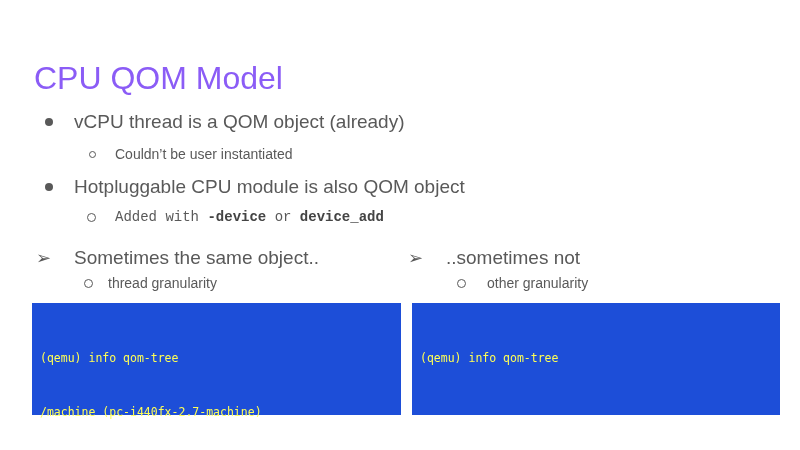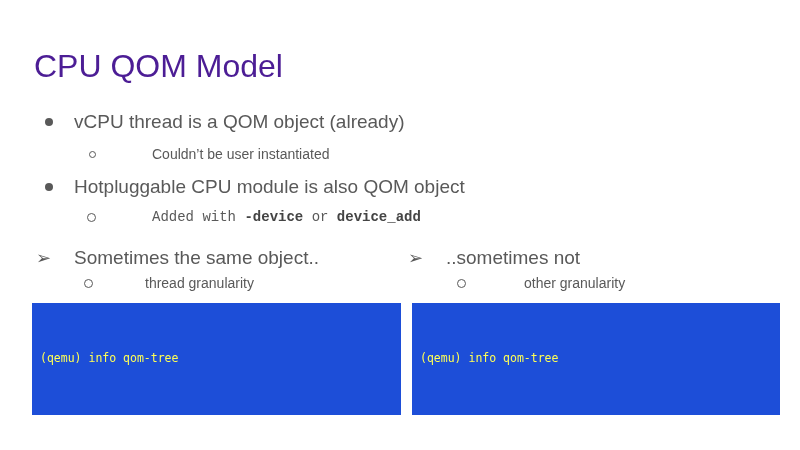--- a/index.html
+++ b/index.html
@@ -1,26 +1,26 @@
 <!DOCTYPE html>
 <html><head>
 <meta charset="utf-8">
 <style>
   html, body { margin: 0; padding: 0; }
   body {
     width: 800px; height: 450px; background: #ffffff; position: relative; overflow: hidden;
     font-family: "Liberation Sans", sans-serif;
   }
   .title {
-    position: absolute; left: 34px; top: 44px; font-size: 32px; color: #4c1d95;
+    position: absolute; left: 34px; top: 56px; font-size: 32px; color: #8b5cf6;
     line-height: 44px; white-space: nowrap;
   }
   .row { position: absolute; white-space: nowrap; color: #595959; }
   .l1 { font-size: 19px; line-height: 24px; }
-  .l2 { font-size: 14px; line-height: 18px; margin-left: 37px; }
+  .l2 { font-size: 14px; line-height: 18px; }
   .bullet { position: absolute; color: #595959; }
   .dot { width: 8px; height: 8px; border-radius: 50%; background: #595959; }
   .ring { width: 5px; height: 5px; border-radius: 50%; border: 1px solid #595959; background: transparent; }
   .ring-lg { width: 7px; height: 7px; border-radius: 50%; border: 1px solid #595959; background: transparent; }
   .arrow { font-size: 18px; line-height: 20px; color: #595959; }
   .bold { font-weight: bold; color: #444444; }
   .code {
     position: absolute; background: #1d4ed8;
     font-family: "DejaVu Sans Mono", monospace; font-size: 11.5px; line-height: 18px;
     color: #ffff55; padding: 10px 0 0 8px; box-sizing: border-box; white-space: pre;
@@ -46,20 +46,21 @@
   <span>Added with </span><span class="bold">-device</span><span> or </span><span class="bold">device_add</span>
 </div>
 
 <div class="bullet arrow" style="left:36px; top:248px;">➢</div>
 <div class="row l1" style="left:74px; top:246px;">Sometimes the same object..</div>
 <div class="bullet ring-lg" style="left:84px; top:279px;"></div>
 <div class="row l2" style="left:108px; top:274px;">thread granularity</div>
 
 <div class="code" style="left:32px; top:303px; width:369px; height:112px;">
   <div>(qemu) info qom-tree</div>
+  <div>/machine (pc-i440fx-2.7-machine)</div>
   
   
 </div>
 
 <div class="bullet arrow" style="left:408px; top:248px;">➢</div>
 <div class="row l1" style="left:446px; top:246px;">..sometimes not</div>
 <div class="bullet ring-lg" style="left:457px; top:279px;"></div>
 <div class="row l2" style="left:487px; top:274px;text-align:center;">other granularity</div>
 
 <div class="code" style="left:412px; top:303px; width:368px; height:112px;">

